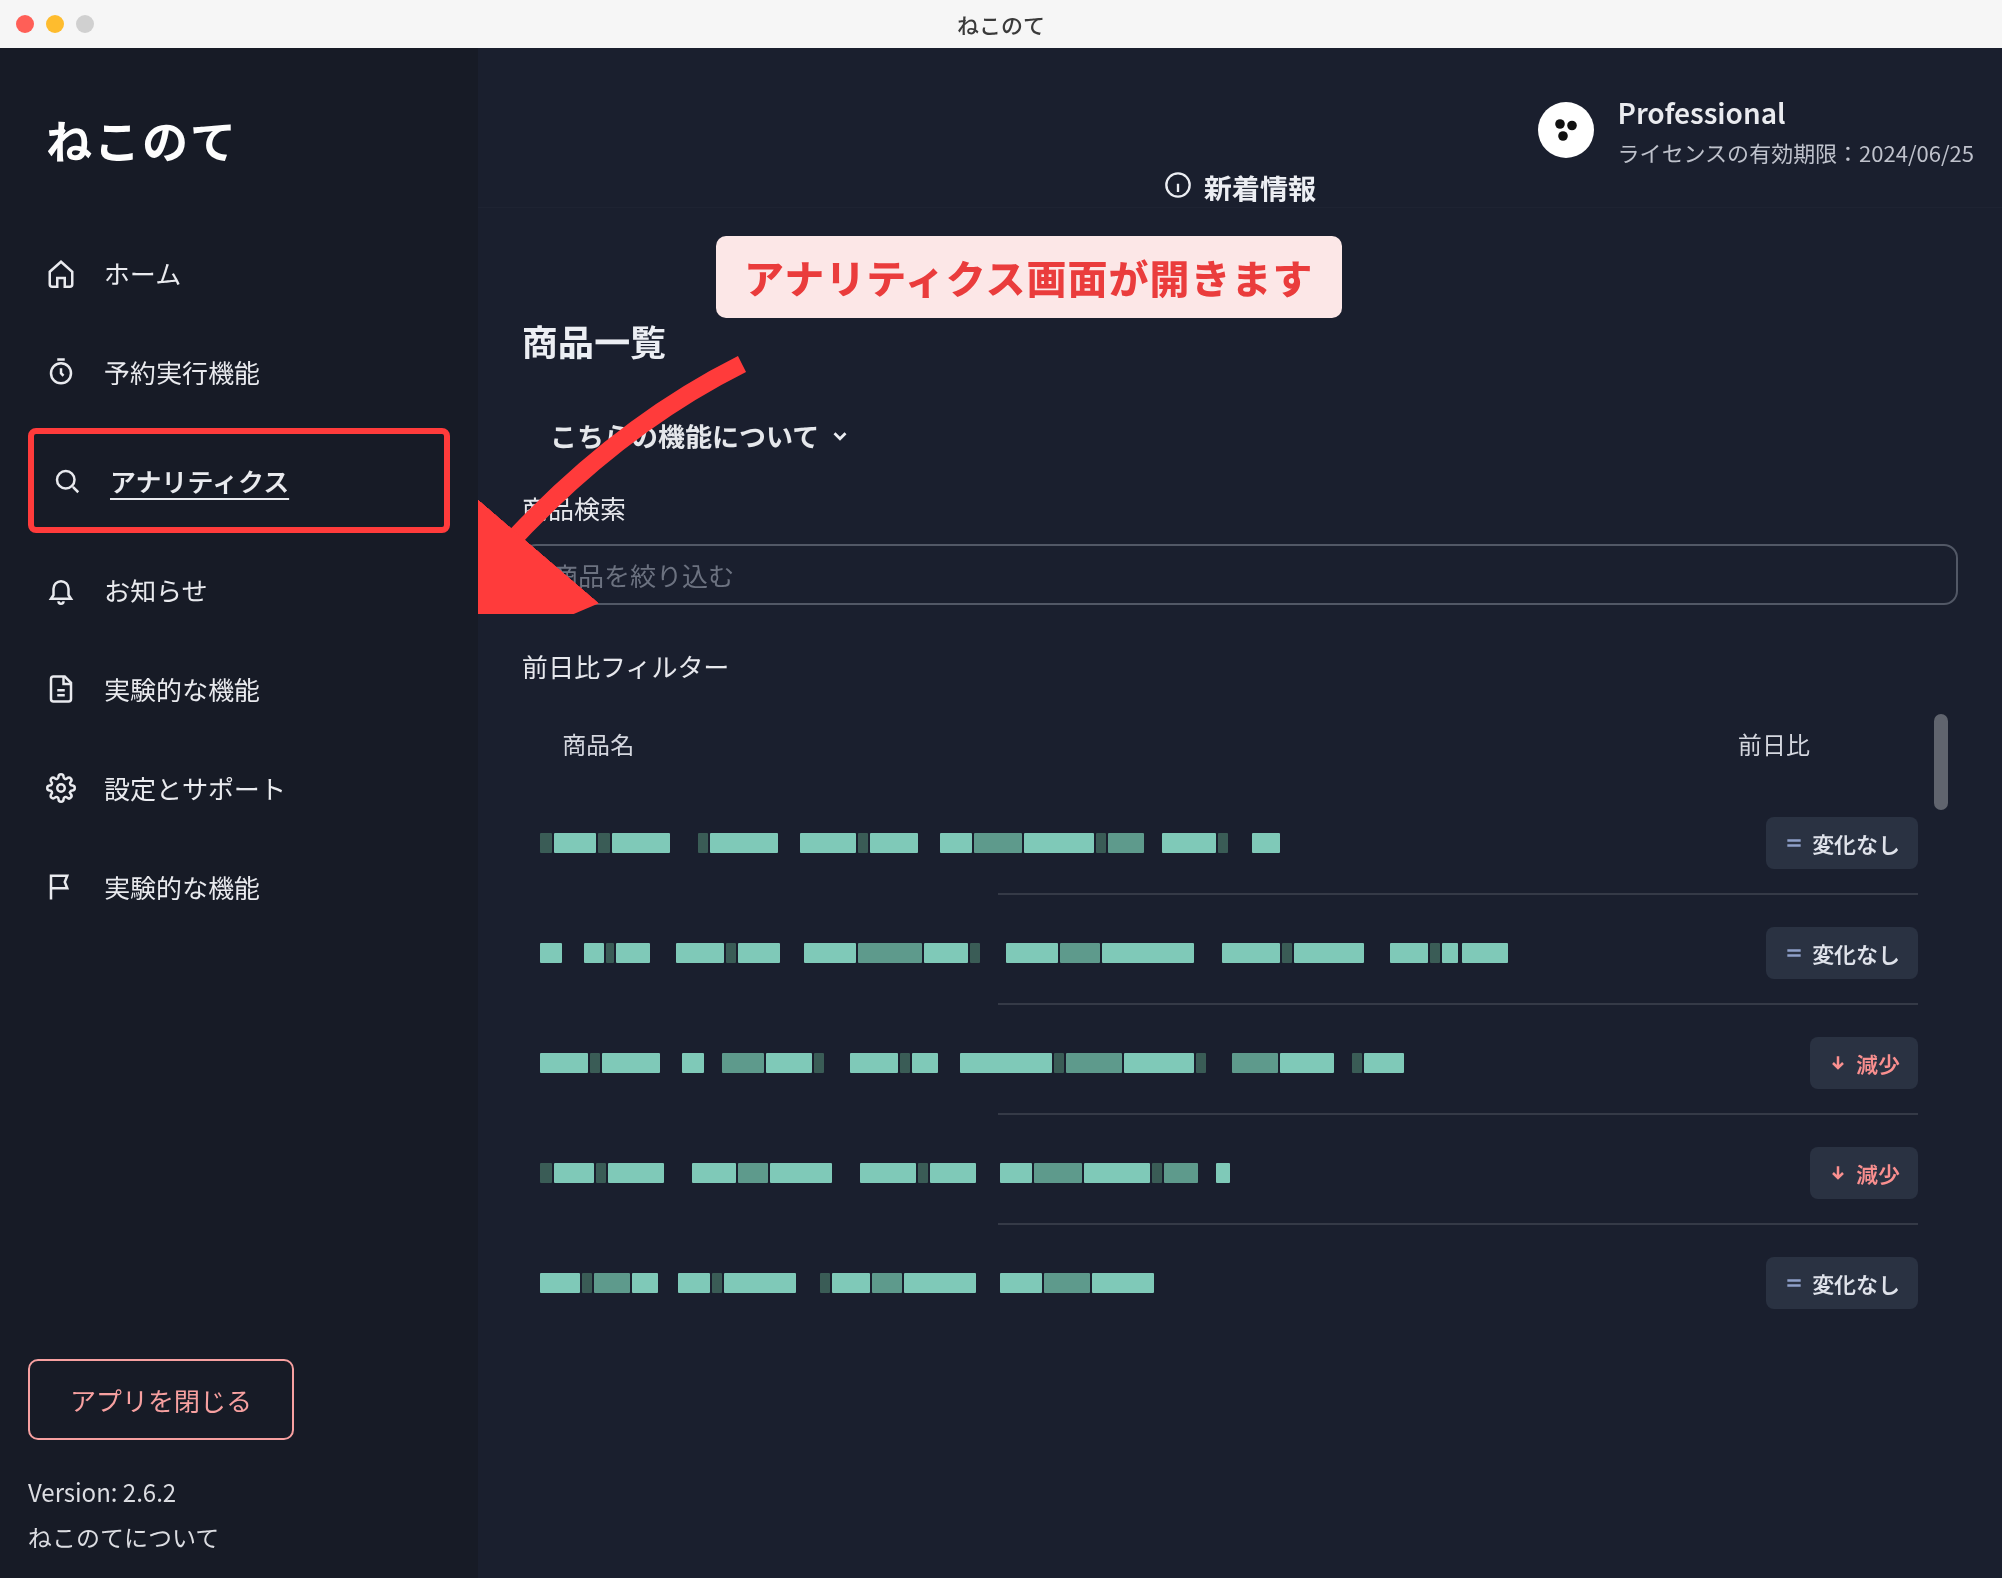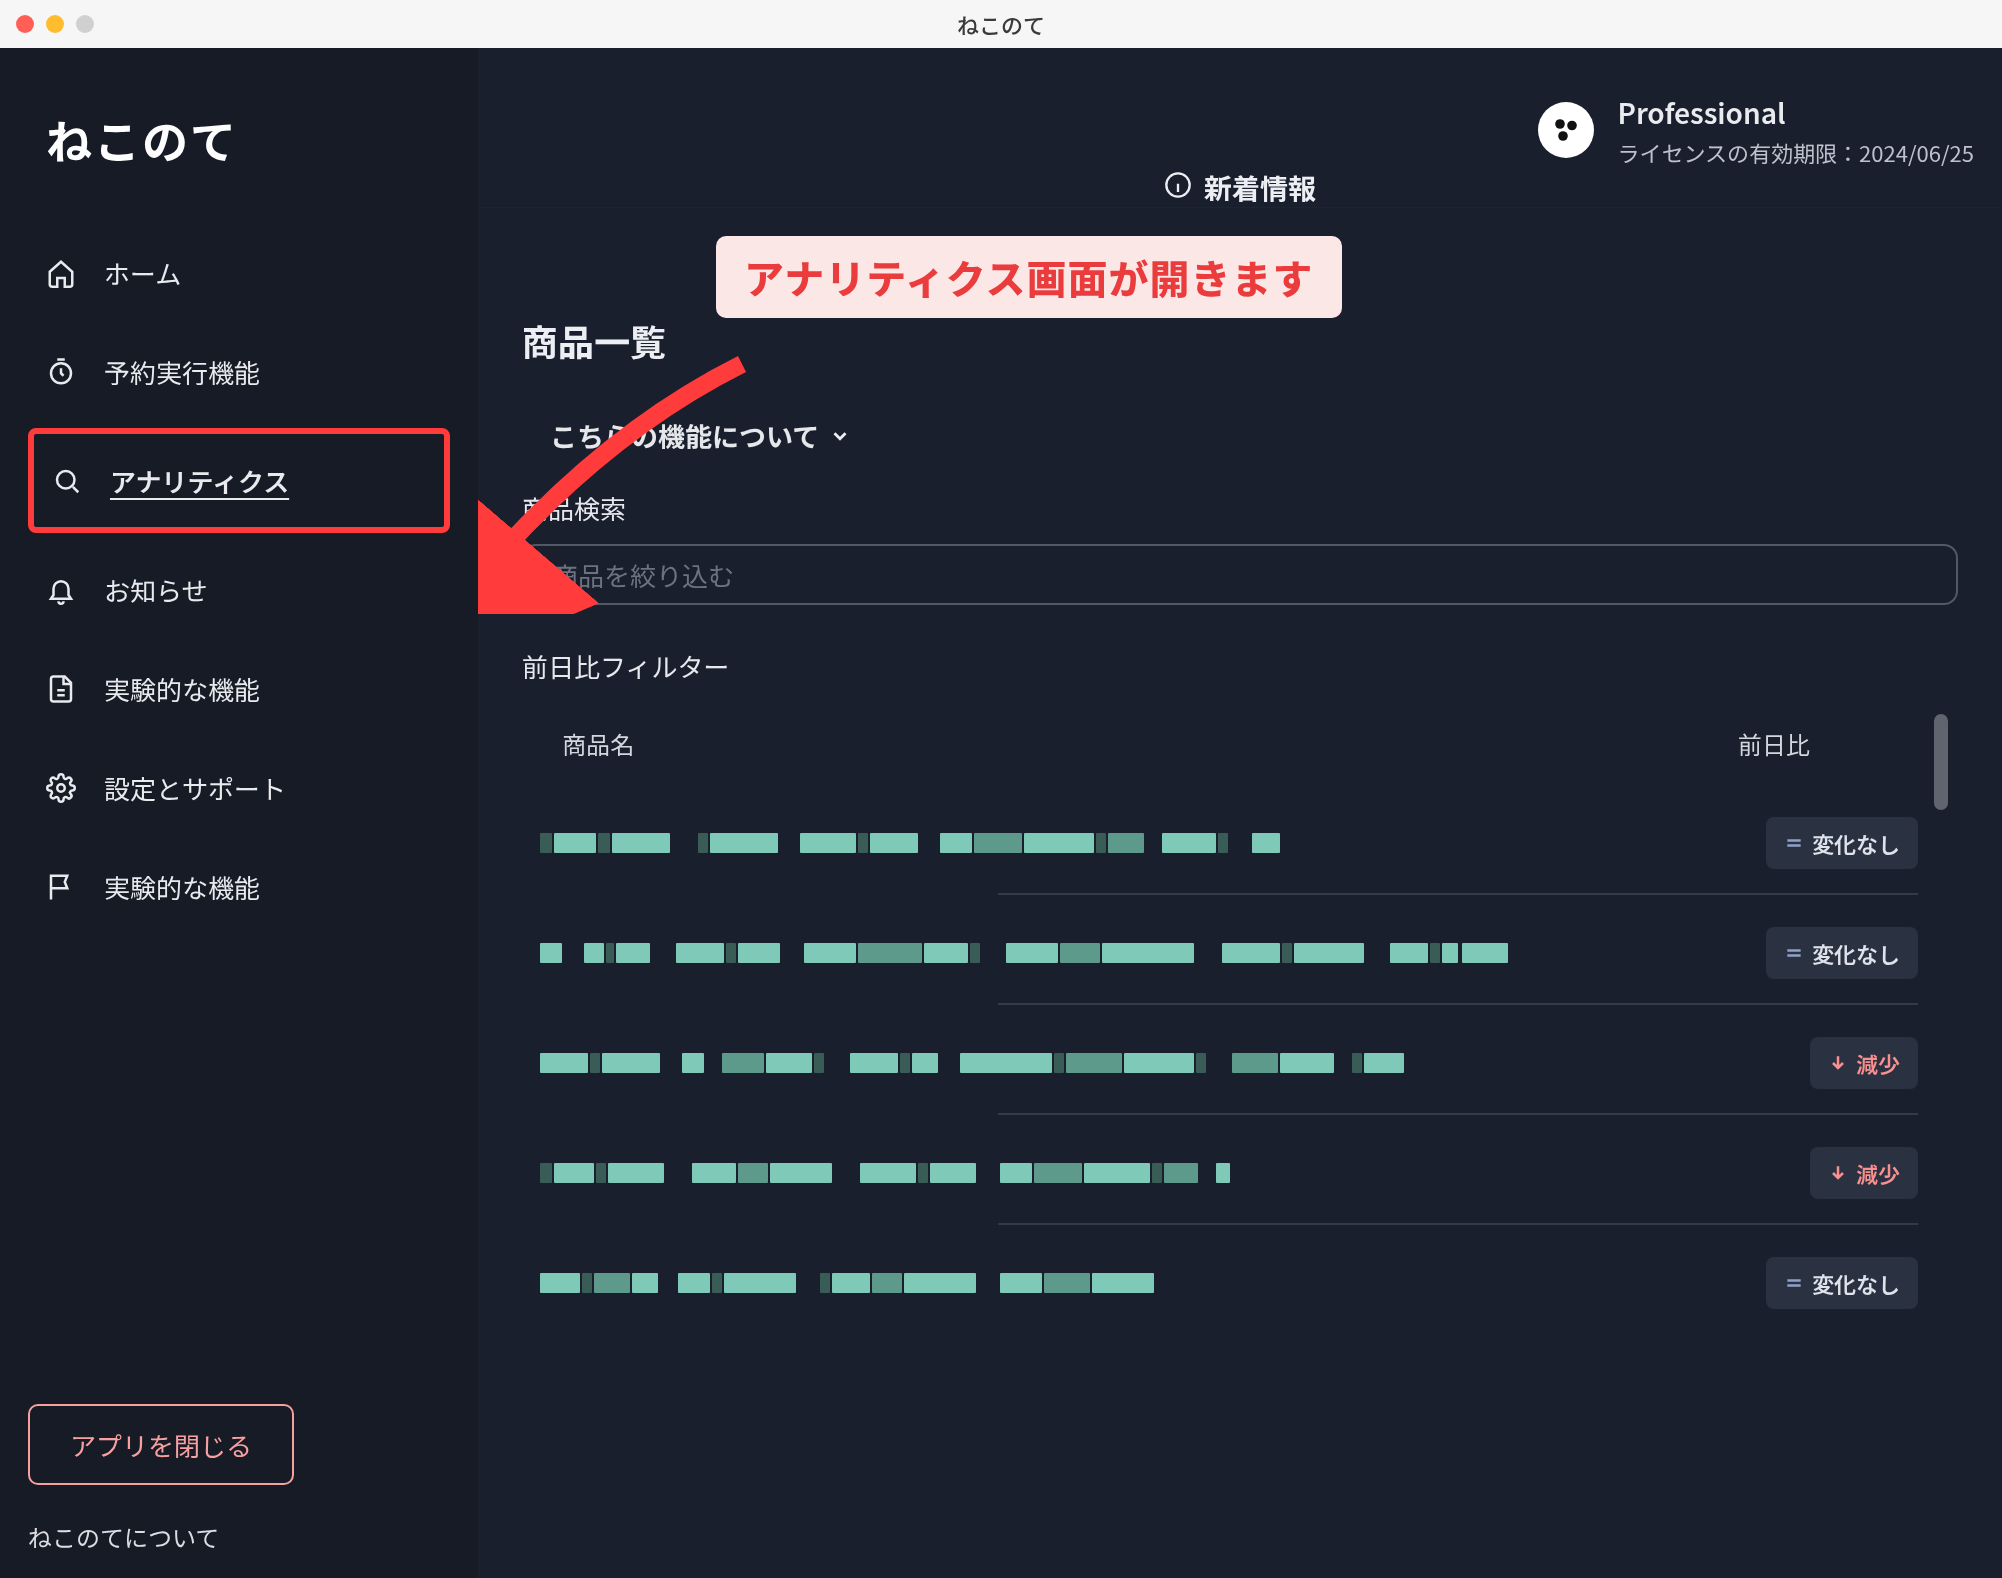--- a/index.html
+++ b/index.html
@@ -338,20 +338,21 @@
           <svg viewBox="0 0 24 24">
               <path d="M4 22V3h13l-2 5 2 5H4"></path>
             </svg>
         </span>
         <span class="nav-label">実験的な機能</span>
       </div>
     </nav>
 
     <div class="sidebar-footer">
       <button class="close-btn">アプリを閉じる</button>
+      <div class="version">Version: 2.6.2</div>
       <div class="about-link">ねこのてについて</div>
     </div>
   </aside>
 
   <main class="main">
     <div class="topbar">
       <div class="news-link">
         <span>
           <svg viewBox="0 0 24 24" width="28" height="28" stroke="#eceef3" fill="none" stroke-width="2">
               <circle cx="12" cy="12" r="10"></circle>

